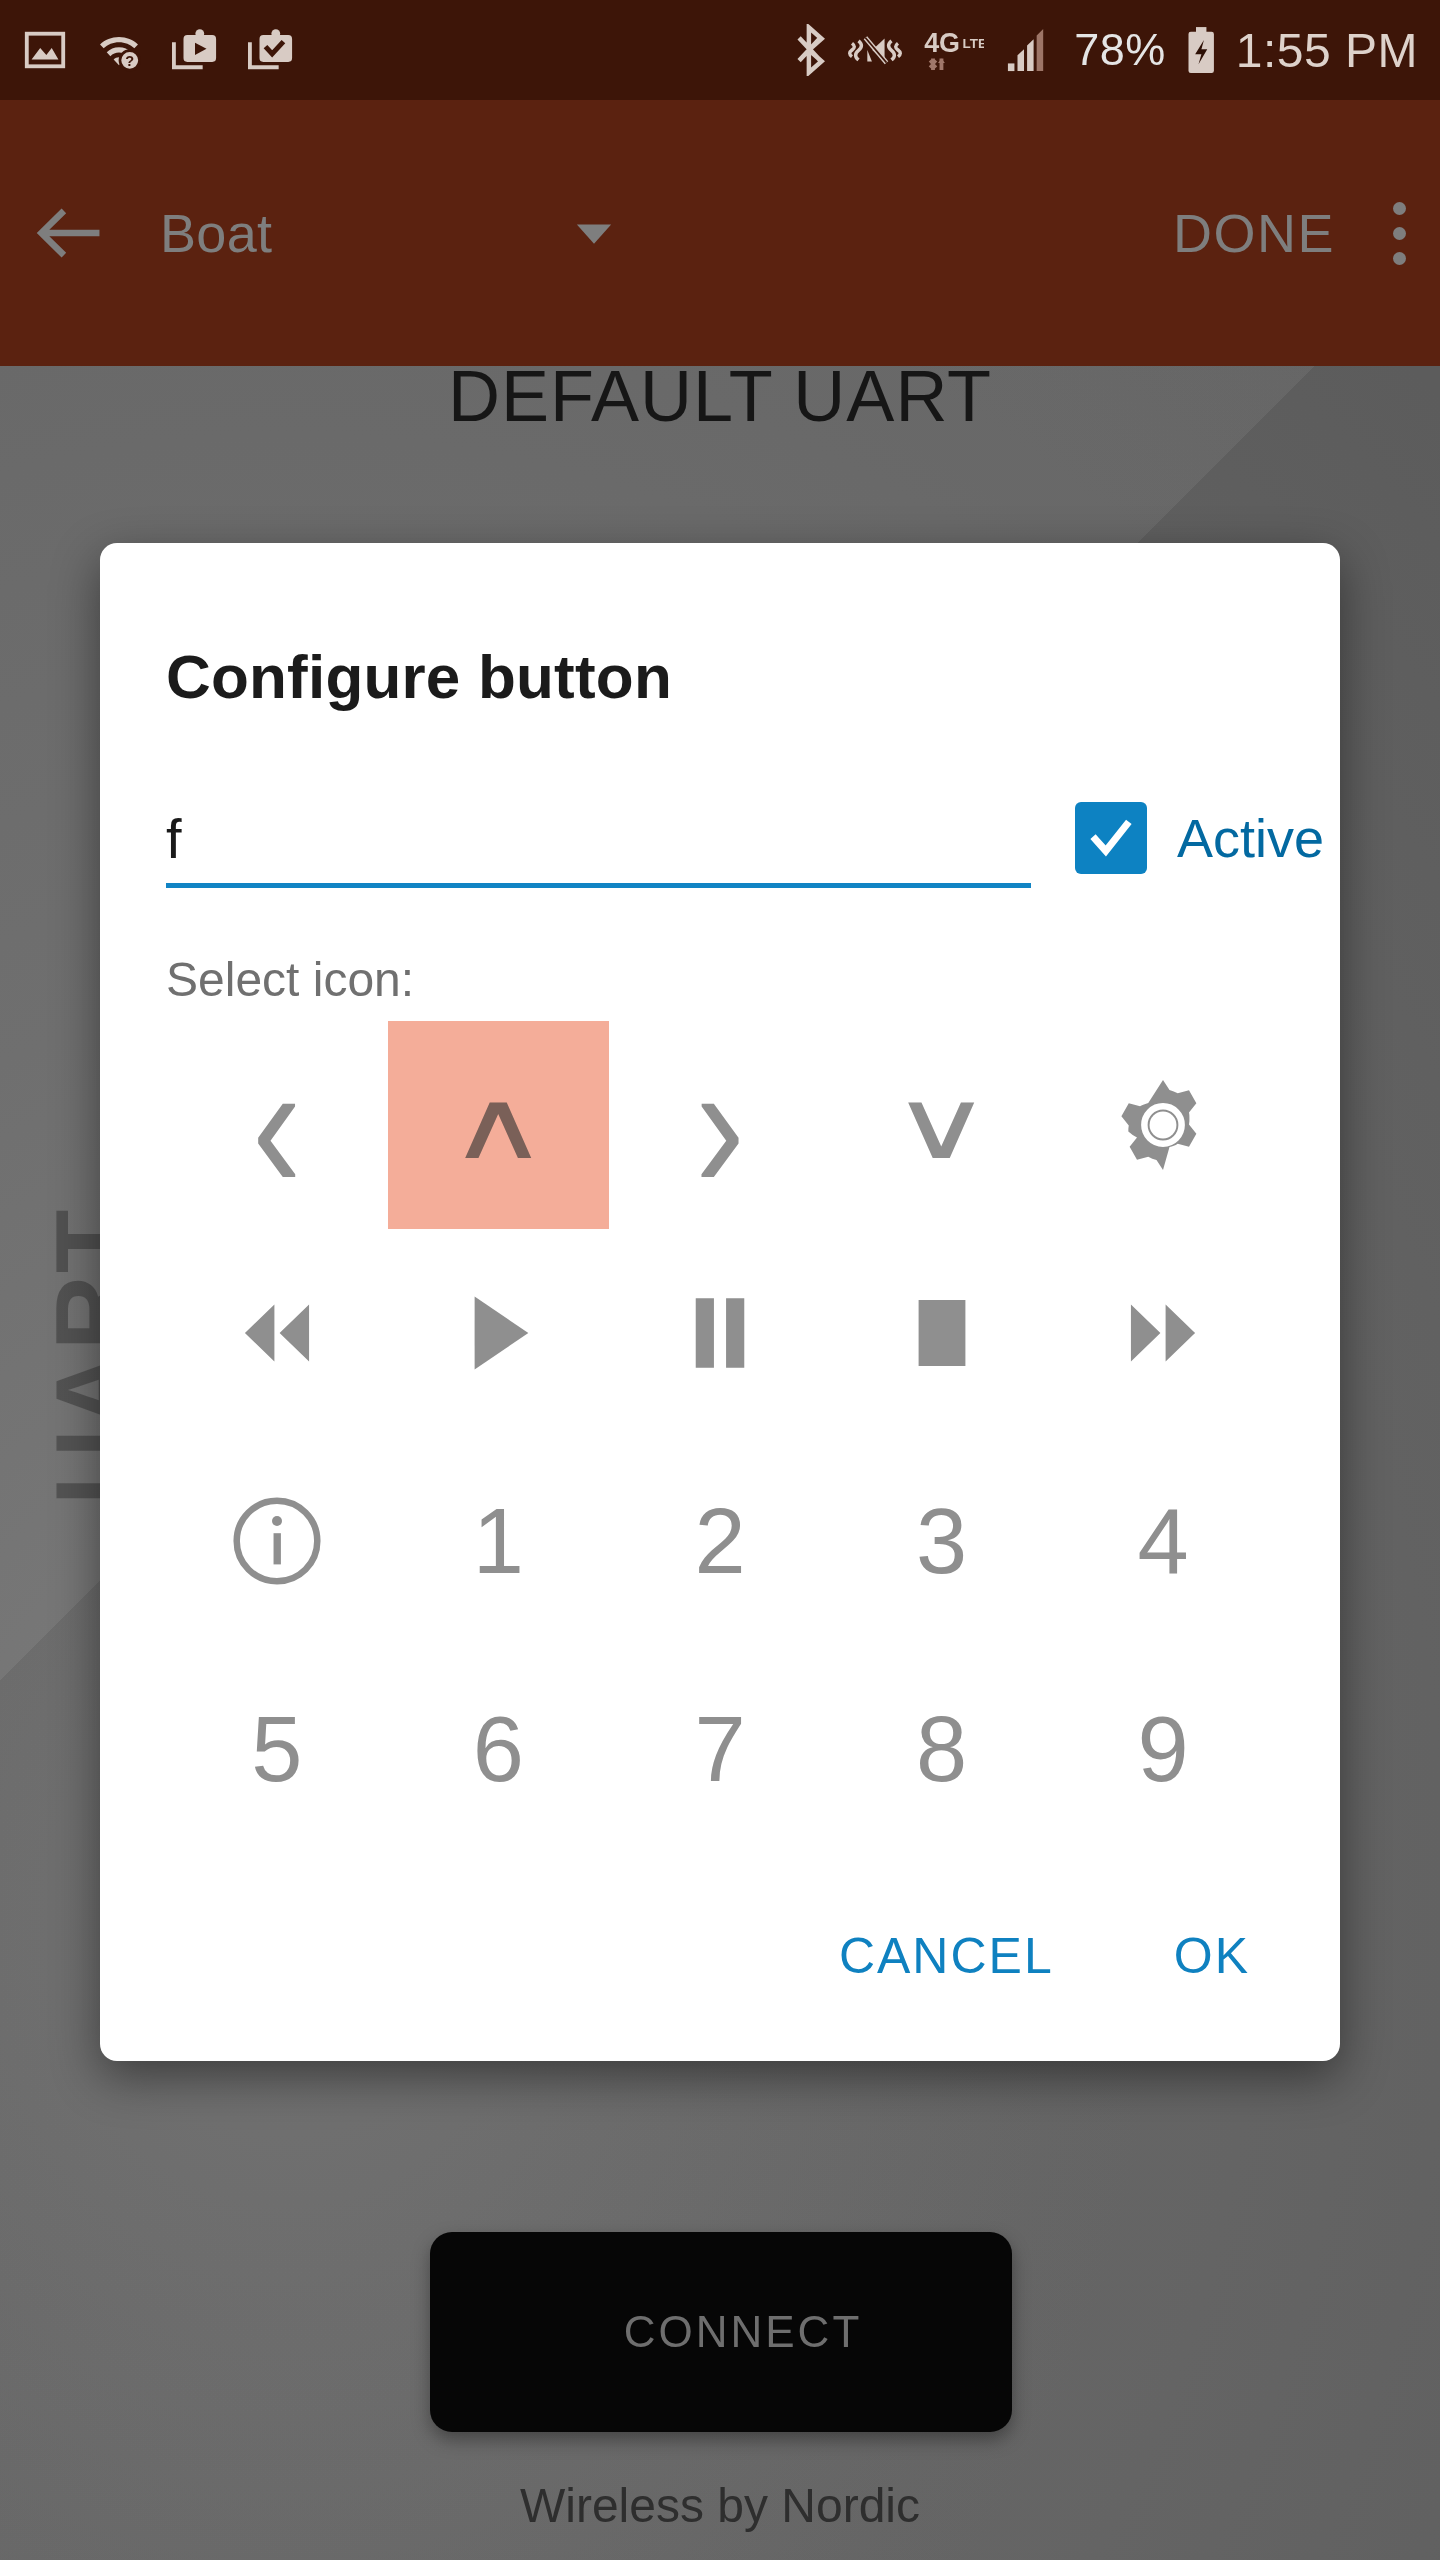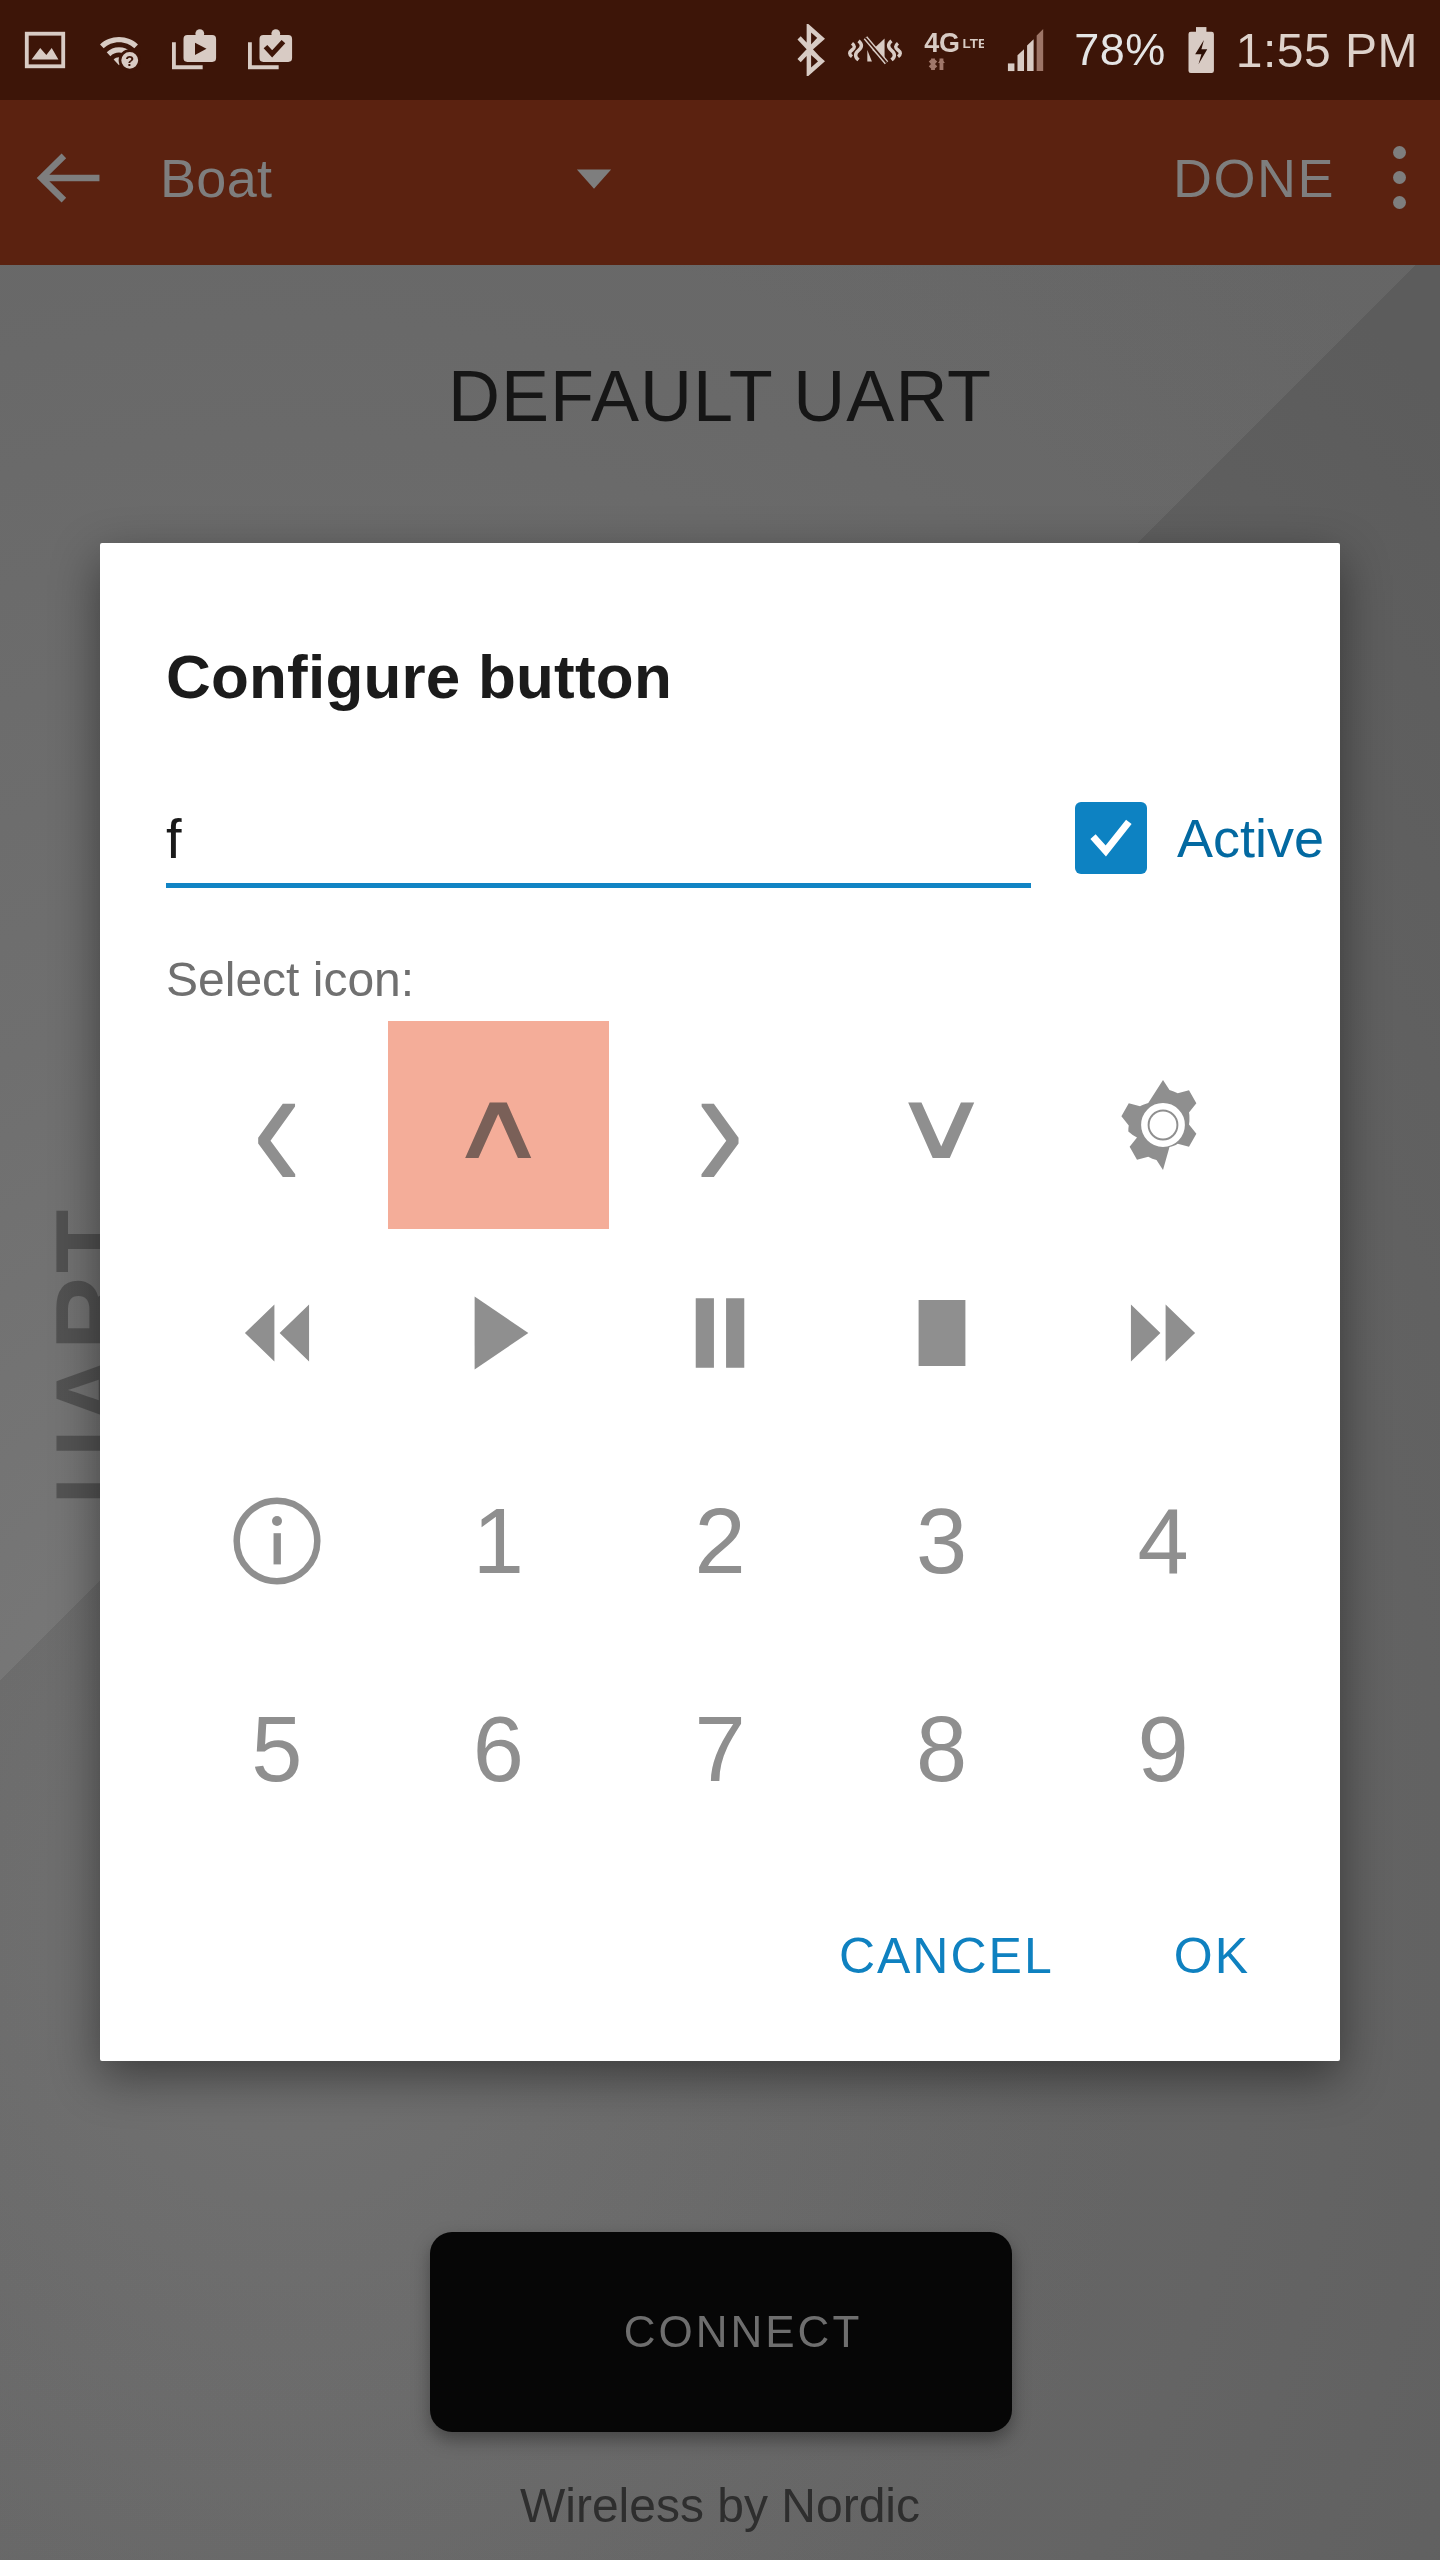--- a/index.html
+++ b/index.html
@@ -35,21 +35,21 @@
   .sb-left{ display:flex; align-items:center; gap:26px; }
   .sb-right{ margin-left:auto; display:flex; align-items:center; gap:18px; }
   .sb-ico{ display:block; }
   .sb-txt{
     color:#e5e5e5; font-size:45px; letter-spacing:.5px; font-weight:400;
   }
   .sb-time{ color:#ded2cb; font-size:48px; letter-spacing:.5px; }
 
   
   #appbar{
-    position:absolute; left:0; top:90px; width:1440px; height:175px;
+    position:absolute; left:0; top:100px; width:1440px; height:266px;
     background:#5b2210;
     z-index:30;
     display:flex; align-items:center;
     padding:0 34px;
   }
   #appbar .abtxt{ color:#7e7e7e; }
   .ab-title{
     font-size:54px; margin-left:52px; letter-spacing:.3px;
   }
   .ab-done{
@@ -101,21 +101,21 @@
     z-index:10;
   }
 
   
   #scrim{ position:absolute; inset:0; background:rgba(0,0,0,.0); z-index:15; }
   #dialog{
     position:absolute;
     left:100px; top:543px;
     width:1240px;
     background:#fff;
-    border-radius:2px;
+    border-radius:17px;
     z-index:25;
     box-shadow:0 16px 48px rgba(0,0,0,.45);
     padding:0 66px 0 66px;
   }
   #dlg-title{
     font-size:62px; font-weight:700; color:#1b1b1b;
     padding-top:98px; letter-spacing:.2px;
   }
 
   .field-row{

